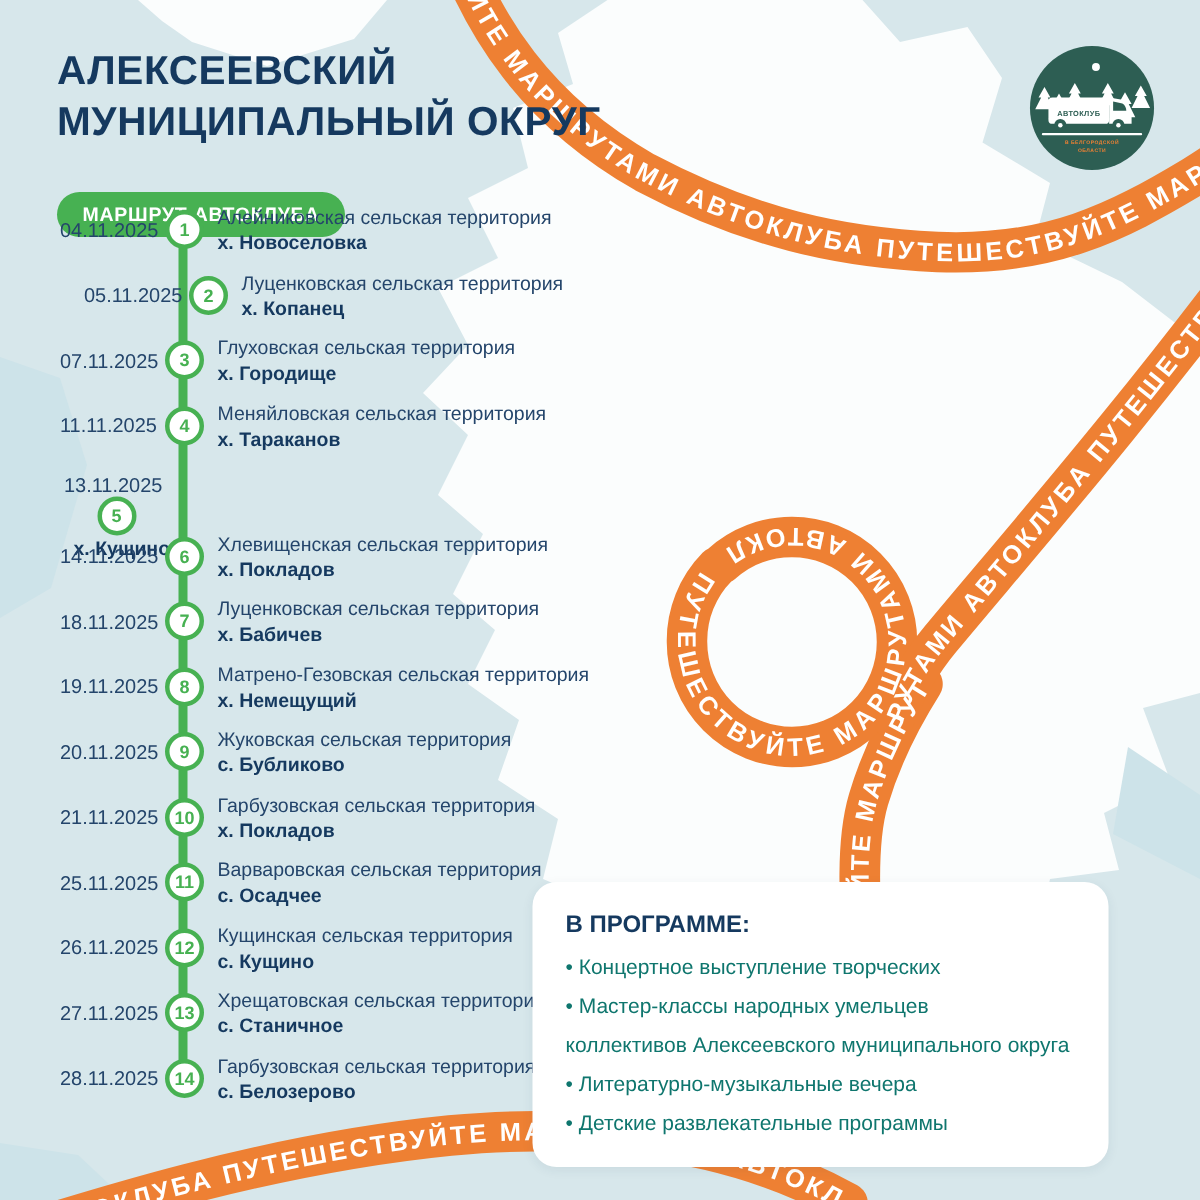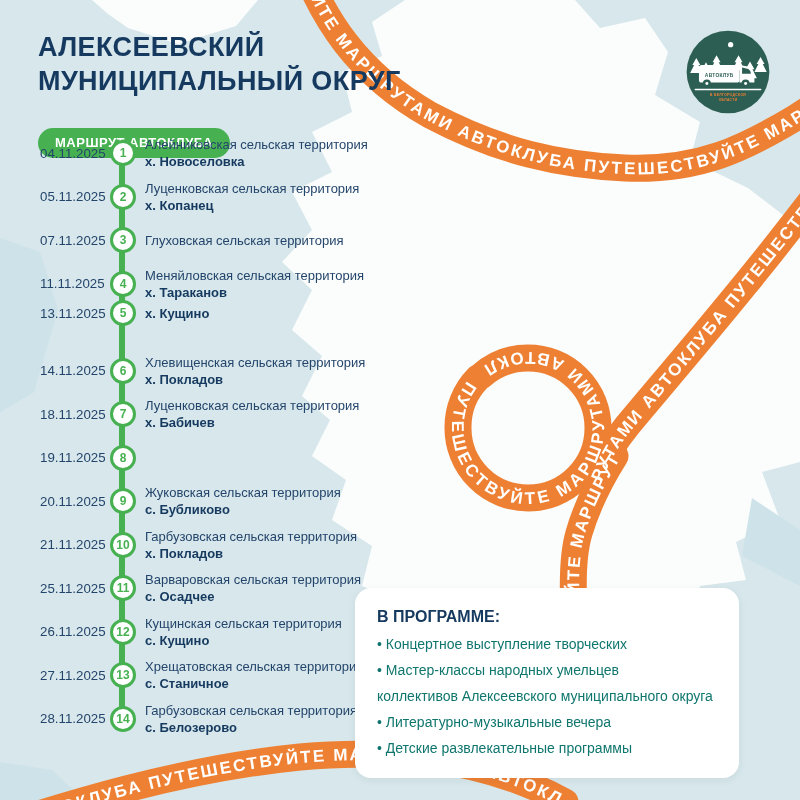--- a/index.html
+++ b/index.html
@@ -81,44 +81,45 @@
   <div id="timeline">
     <div class="tconnector"></div>
   <div class="trow" style="top: 132px;">
         <div class="tdate">04.11.2025</div>
         <div class="tcircle">1</div>
         <div class="ttext">
           <div class="tterr">Алейниковская сельская территория</div>
           <div class="tplace">х. Новоселовка</div>
         </div>
       </div>
-      <div class="trow" style="top: 175.5px;">
+      <div class="trow" style="top: 175.5px; margin-left: 16px;">
         <div class="tdate">05.11.2025</div>
         <div class="tcircle">2</div>
         <div class="ttext">
           <div class="tterr">Луценковская сельская территория</div>
           <div class="tplace">х. Копанец</div>
         </div>
       </div>
       <div class="trow" style="top: 219px;">
         <div class="tdate">07.11.2025</div>
         <div class="tcircle">3</div>
         <div class="ttext">
           <div class="tterr">Глуховская сельская территория</div>
+          <div class="tplace">х. Городище</div>
         </div>
       </div>
       <div class="trow" style="top: 262.5px;">
         <div class="tdate">11.11.2025</div>
         <div class="tcircle">4</div>
         <div class="ttext">
           <div class="tterr">Меняйловская сельская территория</div>
           <div class="tplace">х. Тараканов</div>
         </div>
       </div>
-      <div class="trow" style="top: 292px;">
+      <div class="trow" style="top: 316px; flex-direction: column;">
         <div class="tdate">13.11.2025</div>
         <div class="tcircle">5</div>
         <div class="ttext">
           <div class="tplace">х. Кущино</div>
         </div>
       </div>
       <div class="trow" style="top: 349.5px;">
         <div class="tdate">14.11.2025</div>
         <div class="tcircle">6</div>
         <div class="ttext">
@@ -130,20 +131,24 @@
         <div class="tdate">18.11.2025</div>
         <div class="tcircle">7</div>
         <div class="ttext">
           <div class="tterr">Луценковская сельская территория</div>
           <div class="tplace">х. Бабичев</div>
         </div>
       </div>
       <div class="trow" style="top: 436.5px;">
         <div class="tdate">19.11.2025</div>
         <div class="tcircle">8</div>
+        <div class="ttext">
+          <div class="tterr">Матрено-Гезовская сельская территория</div>
+          <div class="tplace">х. Немещущий</div>
+        </div>
       </div>
       <div class="trow" style="top: 480px;">
         <div class="tdate">20.11.2025</div>
         <div class="tcircle">9</div>
         <div class="ttext">
           <div class="tterr">Жуковская сельская территория</div>
           <div class="tplace">с. Бубликово</div>
         </div>
       </div>
       <div class="trow" style="top: 523.5px;">

